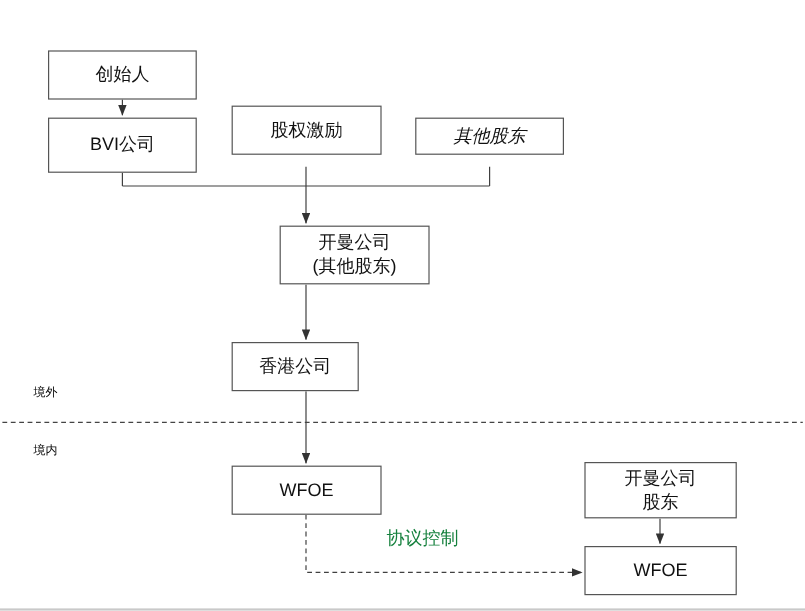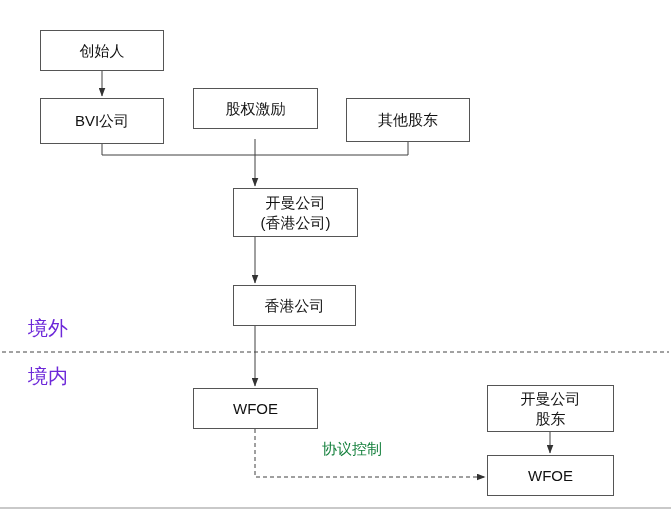--- a/index.html
+++ b/index.html
@@ -35,23 +35,23 @@
     flex-direction: column;
     align-items: center;
     justify-content: center;
     font-size: 15px;
     line-height: 20px;
     text-align: center;
     white-space: nowrap;
   }
   .region-label {
     position: absolute;
-    font-size: 20px;
+    font-size: 10px;
     line-height: 18px;
-    color: #6d28d9;
+    color: #000000;
   }
   .edge-label {
     position: absolute;
     font-size: 15px;
     line-height: 18px;
     color: #15803d;
   }
 </style>
 </head>
 <body>
@@ -77,42 +77,42 @@
 
     <line x1="255" y1="326" x2="255" y2="386" stroke="#404040" stroke-width="1" marker-end="url(#arrow)"></line>
 
     <line x1="2" y1="352" x2="669" y2="352" stroke="#444444" stroke-width="1" stroke-dasharray="4 3"></line>
 
     <path d="M255,429 L255,477 L485,477" fill="none" stroke="#404040" stroke-width="1" stroke-dasharray="4 3" marker-end="url(#arrow)"></path>
 
     <line x1="550" y1="432" x2="550" y2="453" stroke="#404040" stroke-width="1" marker-end="url(#arrow)"></line>
   </svg>
 
-  <div class="node" style="left:40px; top:30px; width:124px; height:41px;">
+  <div class="node" style="left:40px; top:42px; width:124px; height:41px;">
     <span>创始人</span>
   </div>
 
   <div class="node" style="left:40px; top:98px; width:124px; height:46px;">
     <span>BVI公司</span>
   </div>
 
   <div class="node" style="left:193px; top:88px; width:125px; height:41px;text-align:center;">
     <span>股权激励</span>
   </div>
 
-  <div class="node" style="left:346px; top:98px; width:124px; height:44px;">
+  <div class="node" style="left:346px; top:98px; width:124px; height:31px;font-style:italic;">
     <span>其他股东</span>
   </div>
 
   <div class="node" style="left:193px; top:188px; width:125px; height:49px;margin-left:40px;">
     <span>开曼公司</span>
-    <span>(香港公司)</span>
+    <span>(其他股东)</span>
   </div>
 
-  <div class="node" style="left:193px; top:285px; width:123px; height:41px;margin-left:40px;">
+  <div class="node" style="left:193px; top:285px; width:106px; height:41px;">
     <span>香港公司</span>
   </div>
 
   <div class="node" style="left:193px; top:388px; width:125px; height:41px;">
     <span>WFOE</span>
   </div>
 
   <div class="node" style="left:487px; top:385px; width:127px; height:47px;">
     <span>开曼公司</span>
     <span>股东</span>

